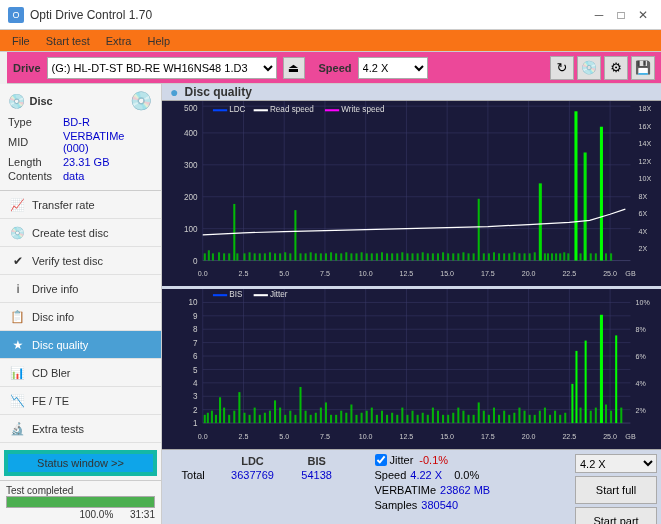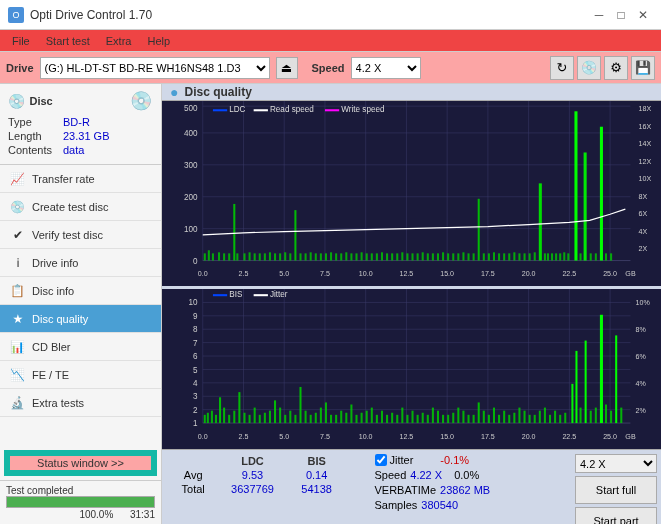--- a/index.html
+++ b/index.html
@@ -7,25 +7,25 @@
     
     
     .titlebar { background: #fff; height: 30px; display: flex; align-items: center; justify-content: space-between; padding: 0 8px; border-bottom: 1px solid #ccc; }
     .titlebar-left { display: flex; align-items: center; gap: 6px; }
     .titlebar-icon { width: 16px; height: 16px; background: #4a90d9; border-radius: 2px; display: flex; align-items: center; justify-content: center; color: white; font-size: 9px; }
     .titlebar-title { font-size: 12px; color: #333; }
     .titlebar-controls { display: flex; gap: 2px; }
     .titlebar-btn { width: 20px; height: 18px; display: flex; align-items: center; justify-content: center; font-size: 12px; cursor: pointer; color: #555; border: none; background: transparent; }
 
     
-    .menubar { height: 22px; background: #ef4444; display: flex; align-items: center; padding: 0 4px; border-bottom: 1px solid #ccc; }
+    .menubar { height: 22px; background: #f97316; display: flex; align-items: center; padding: 0 4px; border-bottom: 1px solid #ccc; }
     .menu-item { padding: 2px 8px; cursor: pointer; font-size: 11px; color: #333; }
 
     
-    .drivebar { height: 32px; background: #fca5a5; display: flex; align-items: center; padding: 0 6px; border-bottom: 1px solid #ccc; gap: 6px; }
+    .drivebar { height: 32px; background: #ec4899; display: flex; align-items: center; padding: 0 6px; border-bottom: 1px solid #ccc; gap: 6px; margin-left: 7px; }
     .drivebar-label { font-size: 11px; font-weight: bold; color: #333; }
     .drive-select { height: 22px; width: 230px; font-size: 11px; border: 1px solid #aaa; background: white; }
     .drive-eject { width: 22px; height: 22px; background: #e0e0e0; border: 1px solid #aaa; cursor: pointer; display: flex; align-items: center; justify-content: center; font-size: 12px; }
     .speed-label { font-size: 11px; font-weight: bold; color: #333; margin-left: 8px; }
     .speed-select { height: 22px; width: 70px; font-size: 11px; border: 1px solid #aaa; background: white; }
     .drive-icons { display: flex; gap: 3px; margin-left: auto; }
     .drive-icon-btn { width: 24px; height: 24px; background: #e0e0e0; border: 1px solid #aaa; cursor: pointer; display: flex; align-items: center; justify-content: center; font-size: 13px; }
 
     
     .main { display: flex; height: calc(524px - 30px - 22px - 32px); }
@@ -44,21 +44,21 @@
     .disc-label-input { width: 72px; height: 16px; border: 1px solid #aaa; font-size: 10px; padding: 0 2px; }
     .disc-label-btn { width: 16px; height: 16px; background: #e0e0e0; border: 1px solid #aaa; cursor: pointer; font-size: 10px; margin-left: 2px; }
 
     
     .nav-items { flex: 1; }
     .nav-item { height: 28px; display: flex; align-items: center; padding: 0 10px; cursor: pointer; font-size: 11px; color: #333; gap: 6px; border-bottom: 1px solid #e0e0e0; }
     .nav-item.active { background: #4a9fd4; color: white; }
     .nav-item .nav-icon { width: 16px; height: 16px; display: flex; align-items: center; justify-content: center; font-size: 12px; }
 
     
-    .status-window-btn { height: 26px; margin: 4px; border: 6px solid #14b8a6; background: #fca5a5; cursor: pointer; display: flex; align-items: center; justify-content: center; font-size: 11px; color: #333; }
+    .status-window-btn { height: 26px; margin: 4px; border: 4px solid #14b8a6; background: #0ea5e9; cursor: pointer; display: flex; align-items: center; justify-content: center; font-size: 11px; color: #333; }
     .progress-area { padding: 4px 6px; border-top: 1px solid #ccc; }
     .progress-bar-outer { height: 12px; background: #e0e0e0; border: 1px solid #aaa; }
     .progress-bar-inner { height: 100%; background: #4caf50; }
     .progress-text { font-size: 10px; color: #333; text-align: right; margin-top: 1px; }
     .status-text { font-size: 10px; color: #333; }
 
     
     .content { flex: 1; display: flex; flex-direction: column; background: #2a2a4a; overflow: hidden; }
     
     
@@ -140,20 +140,24 @@
 
     <div class="disc-panel">
       <div class="disc-panel-header">
         <span class="disc-panel-icon">💿</span>
         <span class="disc-panel-title">Disc</span>
         <span style="margin-left:auto;font-size:18px;color:#4a9fd4;">💿</span>
       </div>
       <div class="disc-row">
         <span class="disc-row-label">Type</span>
         <span class="disc-row-value">BD-R</span>
+      </div>
+      <div class="disc-row">
+        <span class="disc-row-label">MID</span>
+        <span class="disc-row-value">VERBATIMe (000)</span>
       </div>
       <div class="disc-row">
         <span class="disc-row-label">Length</span>
         <span class="disc-row-value">23.31 GB</span>
       </div>
       <div class="disc-row">
         <span class="disc-row-label">Contents</span>
         <span class="disc-row-value">data</span>
       </div>
     </div>
@@ -531,40 +535,34 @@
           <thead>
             <tr>
               <th></th>
               <th>LDC</th>
               <th>BIS</th>
               <th></th>
             </tr>
           </thead>
           <tbody>
             <tr>
-              <td>Avg</td>
-              <td class="blue">9.53</td>
-              <td class="blue">0.14</td>
-              <td></td>
-            </tr>
-            <tr>
               <td>Total</td>
               <td class="blue">3637769</td>
               <td class="blue">54138</td>
               <td></td>
             </tr>
           </tbody>
         </table>
       </div>
 
       <div class="stats-right" style="flex:1;padding:4px 6px;font-size:11px;">
         <div class="stats-check-row">
           <input type="checkbox" checked="" style="width: 12px; height: 12px;">
           <span>Jitter</span>
-          <span class="jitter-val" style="margin-left:24px;">-0.1%</span>
+          <span class="jitter-val" style="margin-left:3px;">-0.1%</span>
         </div>
         <div class="speed-info">
           <span>Speed</span>
           <span class="speed-val">4.22 X</span>
           <span style="margin-left:8px;">0.0%</span>
         </div>
         <div class="pos-info">
           <span>VERBATIMe</span>
           <span class="pos-val">23862 MB</span>
         </div>

